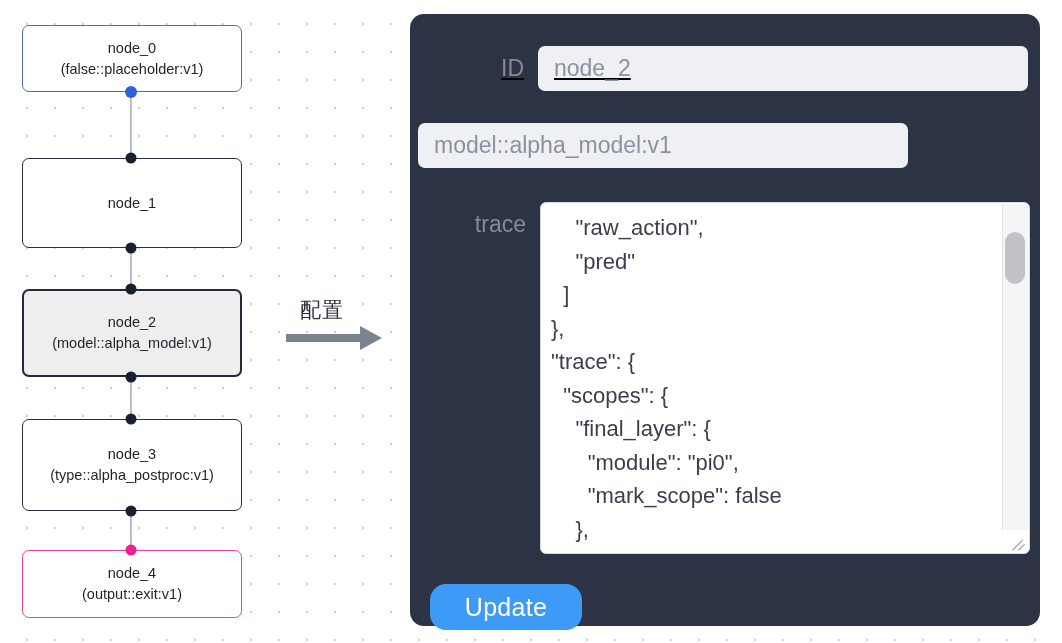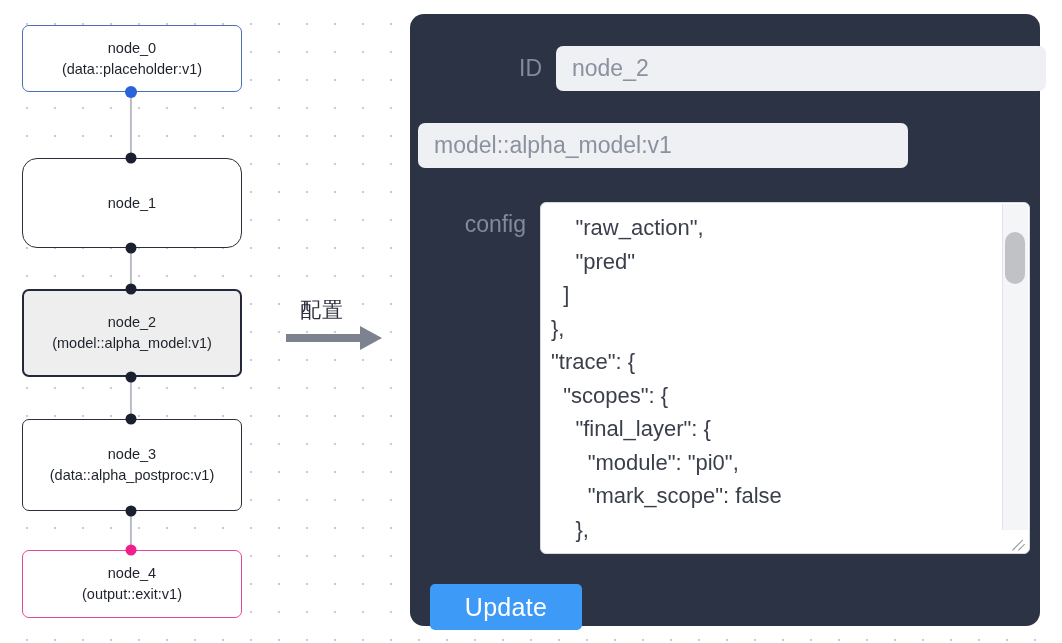--- a/index.html
+++ b/index.html
@@ -126,21 +126,21 @@
     border-radius: 7px;
     color: #8b919e;
     font-size: 23px;
     font-family: "Liberation Sans", sans-serif;
     padding: 0 16px;
     height: 45px;
     width: 490px;
     outline: none;
   }
 
-  .row-id   { left: 24px; top: 32px; }
+  .row-id   { left: 6px; top: 32px; text-decoration: underline; }
   .row-type { left: 8px; top: 109px; }
   .row-config { left: 8px; top: 188px; }
 
   
   .config-wrap {
     position: relative;
     width: 490px; height: 352px;
   }
   .config-area {
     width: 490px; height: 352px;
@@ -190,21 +190,21 @@
   .resize-grip span:nth-child(2){ width: 9px;  left: 7px; top: 15px; }
 
   
   .update-btn {
     position: absolute;
     left: 20px; top: 570px;
     width: 152px; height: 46px;
     background: #3d9bf7;
     color: #ffffff;
     border: none;
-    border-radius: 5px;
+    border-radius: 16px;
     font-size: 25px;
     font-family: "Liberation Sans", sans-serif;
     letter-spacing: 0.3px;
     cursor: pointer;
   }
 </style>
 </head>
 <body>
 
 <div id="root">
@@ -213,40 +213,40 @@
 
   <div class="graph">
 
     <div class="edge" style="left:131px; top:92px; height:66px;"></div>
     <div class="edge" style="left:131px; top:248px; height:41px;"></div>
     <div class="edge" style="left:131px; top:377px; height:42px;"></div>
     <div class="edge" style="left:131px; top:511px; height:39px;"></div>
 
     <div class="node input" style="left:22px; top:25px; width:220px; height:67px;">
       <span class="nline">node_0</span>
-      <span class="nline">(data::placeholder:v1)</span>
+      <span class="nline">(false::placeholder:v1)</span>
     </div>
     <div class="port blue" style="left:131px; top:92px;"></div>
 
-    <div class="node" style="left:22px; top:158px; width:220px; height:90px;border-radius:15px;">
+    <div class="node" style="left:22px; top:158px; width:220px; height:90px;">
       <span class="nline">node_1</span>
     </div>
     <div class="port" style="left:131px; top:158px;"></div>
     <div class="port" style="left:131px; top:248px;"></div>
 
     <div class="node selected" style="left:22px; top:289px; width:220px; height:88px;">
       <span class="nline">node_2</span>
       <span class="nline">(model::alpha_model:v1)</span>
     </div>
     <div class="port" style="left:131px; top:289px;"></div>
     <div class="port" style="left:131px; top:377px;"></div>
 
     <div class="node" style="left:22px; top:419px; width:220px; height:92px;justify-content:center;">
       <span class="nline">node_3</span>
-      <span class="nline">(data::alpha_postproc:v1)</span>
+      <span class="nline">(type::alpha_postproc:v1)</span>
     </div>
     <div class="port" style="left:131px; top:419px;"></div>
     <div class="port" style="left:131px; top:511px;"></div>
 
     <div class="node output" style="left:22px; top:550px; width:220px; height:68px;">
       <span class="nline">node_4</span>
       <span class="nline">(output::exit:v1)</span>
     </div>
     <div class="port pink" style="left:131px; top:550px;"></div>
   </div>
@@ -262,21 +262,21 @@
     <div class="form-row row-id">
       <div class="field-label">ID</div>
       <input class="text-input" type="text" value="node_2" style="">
     </div>
 
     <div class="form-row row-type">
       <input class="text-input" type="text" value="model::alpha_model:v1" style="">
     </div>
 
     <div class="form-row row-config">
-      <div class="field-label">config</div>
+      <div class="field-label">trace</div>
       <div class="config-wrap">
         <div class="config-area"><span class="config-text">    "raw_action",
     "pred"
   ]
 },
 "trace": {
   "scopes": {
     "final_layer": {
       "module": "pi0",
       "mark_scope": false

